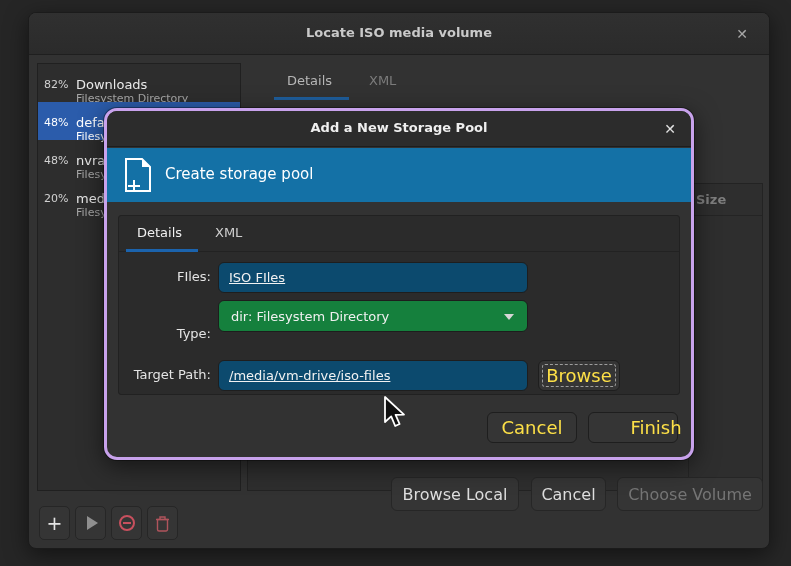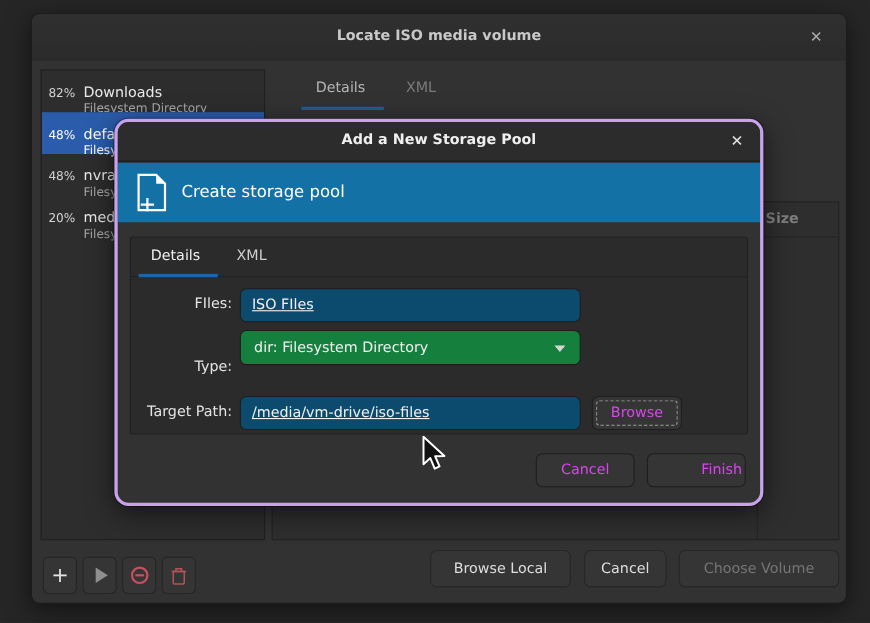--- a/index.html
+++ b/index.html
@@ -66,23 +66,23 @@
     position:absolute; top:493px; width:31px; height:34px;
     background:#353535; border:1px solid #262626; border-radius:5px;
     display:flex; align-items:center; justify-content:center;
   }
   .plus-glyph { color:#e4e4e4; font-size:19px; line-height:19px; font-weight:normal; }
   .play-glyph { width:0; height:0; border-left:11px solid #8f8f8f; border-top:7px solid transparent; border-bottom:7px solid transparent; margin-left:3px; }
   .stop-glyph { width:16px; height:16px; border:2px solid #c8505e; border-radius:50%; position:relative; }
   .stop-glyph::after { content:""; position:absolute; left:2px; right:2px; top:5px; height:2px; background:#c8505e; }
 
   .footer-btn {
-    position:absolute; top:487px; height:34px;
+    position:absolute; top:464px; height:34px;
     background:#353535; border:1px solid #262626; border-radius:6px;
-    font-size:13px; color:#dedede; display:flex; align-items:center; justify-content:center;
+    font-size:16px; color:#dedede; display:flex; align-items:center; justify-content:center;
     font-family:inherit;
   }
   .footer-btn.disabled { color:#757575; }
 
   
   .dialog {
     position:absolute; left:104px; top:108px; width:590px; height:352px;
     background:#323232; border:3px solid #c8a2ec; border-radius:13px;
     box-shadow:0 0 0 1px rgba(0,0,0,.35), 0 6px 24px rgba(0,0,0,.55);
     overflow:hidden;
@@ -118,21 +118,21 @@
     position:absolute; left:111px; width:310px; height:32px;
     background:#15803d; border:1px solid #1d1d1d; border-radius:6px;
     display:flex; align-items:center; padding:0 12px;
     font-size:13px; color:#f0f0f0;
   }
   .combo-arrow { position:absolute; right:13px; top:13px; width:0; height:0; border-left:5px solid transparent; border-right:5px solid transparent; border-top:6px solid #d6d6d6; }
 
   .dlg-btn {
     position:absolute; height:31px;
     background:#353535; border:1px solid #1e1e1e; border-radius:6px;
-    font-size:13px; color:#d946ef; font-family:inherit;
+    font-size:18px; color:#fde047; font-family:inherit;
     display:flex; align-items:center; justify-content:center;
   }
   .browse-btn { left:431px; top:249px; width:82px; position:absolute; }
   .browse-btn::after { content:""; position:absolute; inset:3px; border:1px dashed #9d9d9d; border-radius:3px; pointer-events:none; }
 
   .cursor { position:absolute; left:383px; top:396px; pointer-events:none; z-index:99; }
 </style>
 </head>
 <body>
 

